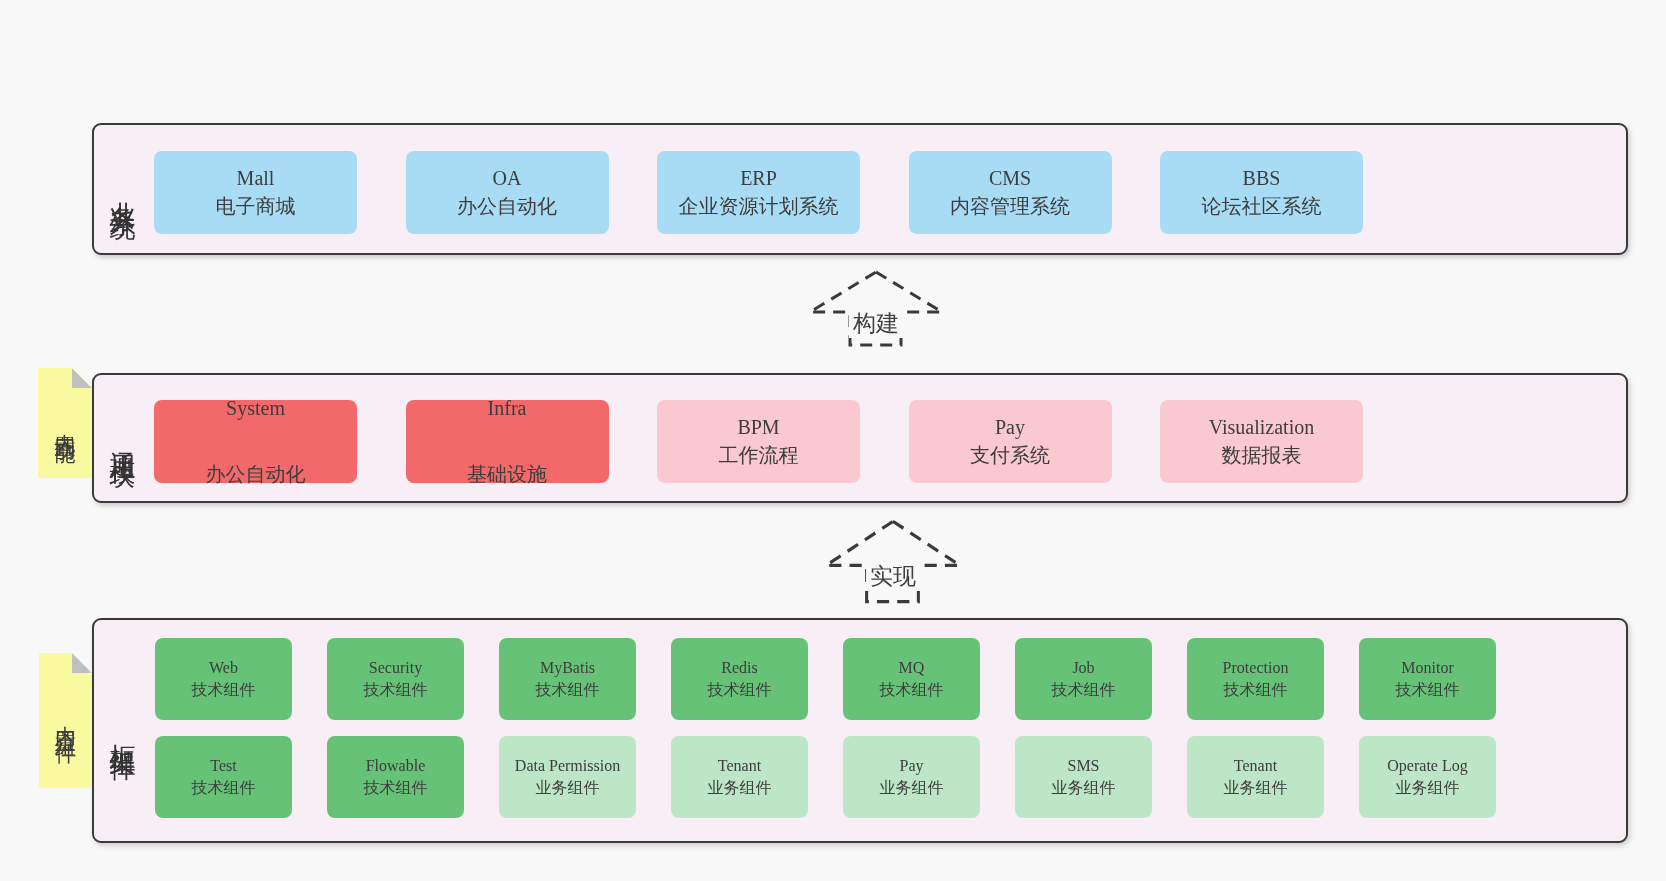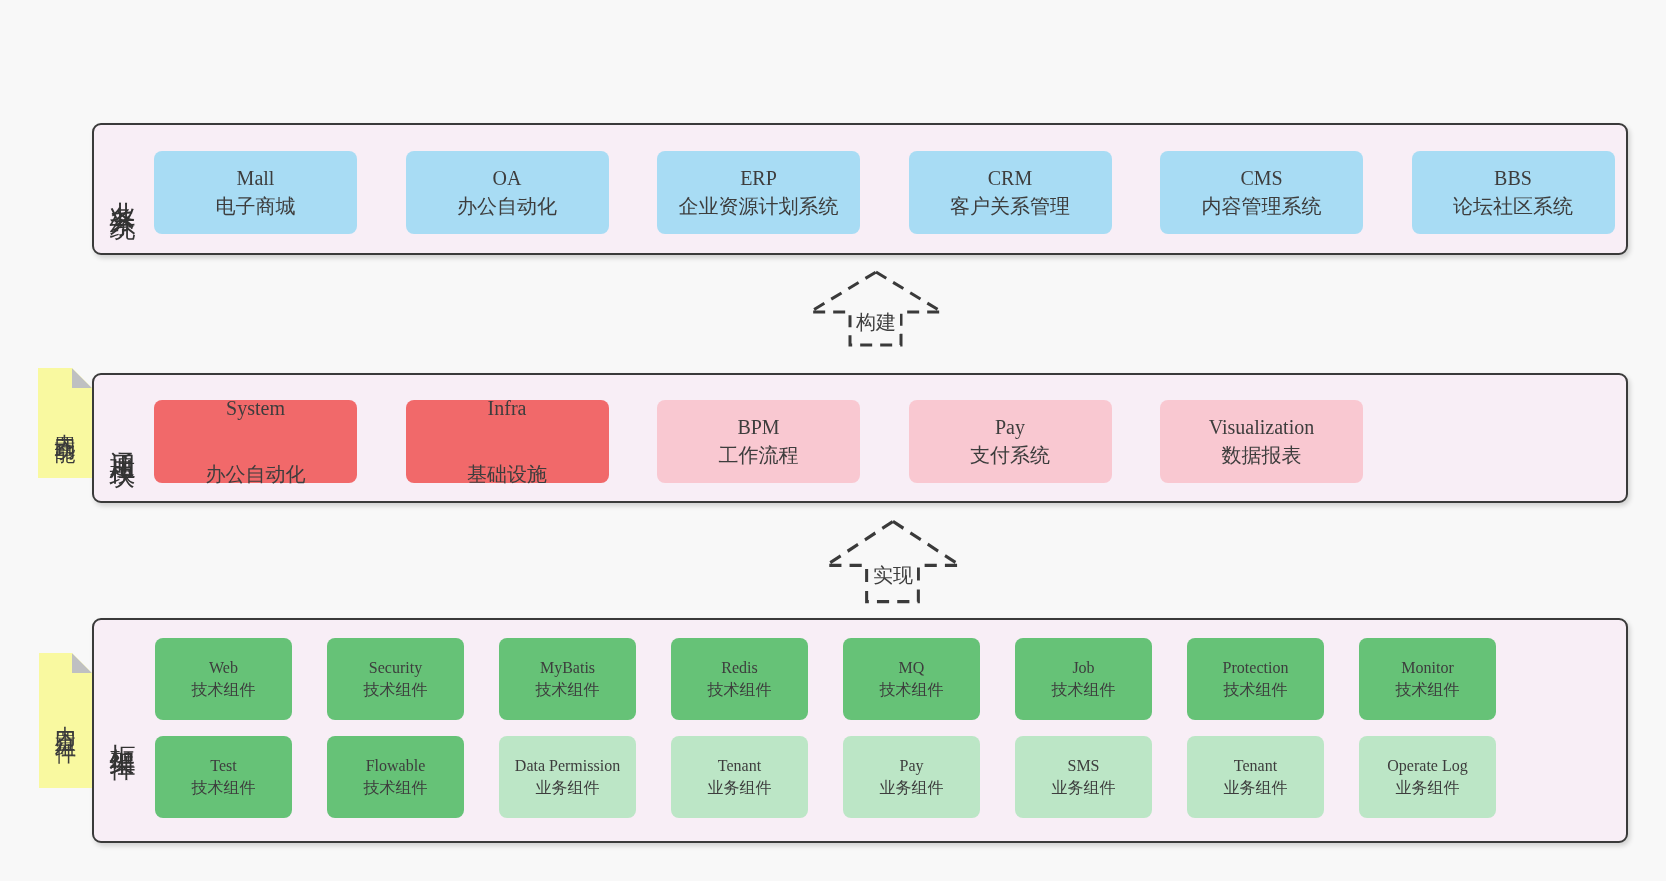--- a/index.html
+++ b/index.html
@@ -61,21 +61,21 @@
     position:absolute;top:0;right:0;width:20px;height:20px;
     background:var(--sticky-fold);
     clip-path:polygon(0 0,100% 100%,0 100%);
   }
   .arrow{position:absolute;}
   #arrow-build{left:806px;top:268px;width:140px;height:80px;}
   #arrow-implement{left:822px;top:517px;width:142px;height:88px;}
   .arrow svg{width:100%;height:100%;display:block;}
   .arrow-label{
     position:absolute;left:50%;top:42px;transform:translateX(-50%);
-    background:var(--page-bg);padding:0 4px;font-size:20px;
+    background:var(--page-bg);padding:0 4px;font-size:23px;
     color:#3f3f3f;white-space:nowrap;line-height:1.2;
   }
   #arrow-implement .arrow-label{top:46px;}
 </style>
 </head>
 <body>
 
 <section class="band" id="band-business">
   <div class="band-label">业务系统</div>
   <div class="row row-wide">
@@ -83,24 +83,20 @@
         <div class="box-name">Mall</div>
         <div class="box-sub">电子商城</div>
       </div>
       <div class="box blue">
         <div class="box-name">OA</div>
         <div class="box-sub">办公自动化</div>
       </div>
       <div class="box blue">
         <div class="box-name">ERP</div>
         <div class="box-sub">企业资源计划系统</div>
-      </div>
-      <div class="box blue">
-        <div class="box-name">CRM</div>
-        <div class="box-sub">客户关系管理</div>
       </div>
       <div class="box blue">
         <div class="box-name">CMS</div>
         <div class="box-sub">内容管理系统</div>
       </div>
       <div class="box blue">
         <div class="box-name">BBS</div>
         <div class="box-sub">论坛社区系统</div>
       </div>
     </div>

